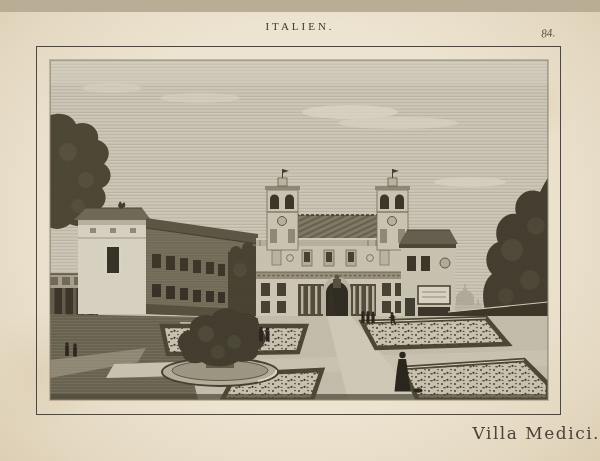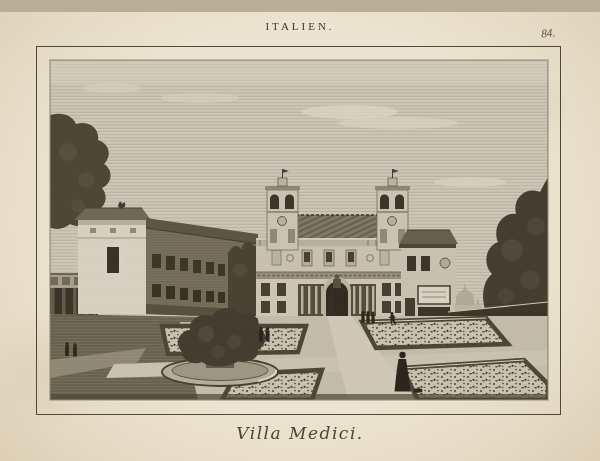--- a/index.html
+++ b/index.html
@@ -25,22 +25,22 @@
   .frame {
     position:absolute; left:36px; top:34px; width:525px; height:369px;
     border:1.6px solid #4e473b; box-sizing:border-box;
   }
   .engraving {
     position:absolute; left:50px; top:48px; width:498px; height:340px;
     box-shadow:0 0 0 1px rgba(140,128,104,.45);
   }
   .engraving svg { display:block; }
   .caption {
-    position:absolute; top:411px; left:0; width:100%; text-align:center;
-    font-family:"DejaVu Serif", serif; font-style:italic;
+    position:absolute; top:411px; left:0; width:100%; text-align:right;
+    font-family:"DejaVu Serif", serif; 
     font-size:17px; letter-spacing:1.5px; color:#4c443a;
   }
 </style>
 </head>
 <body>
 
 <div class="page">
   <div class="stain s1"></div>
   <div class="stain s2"></div>
 

